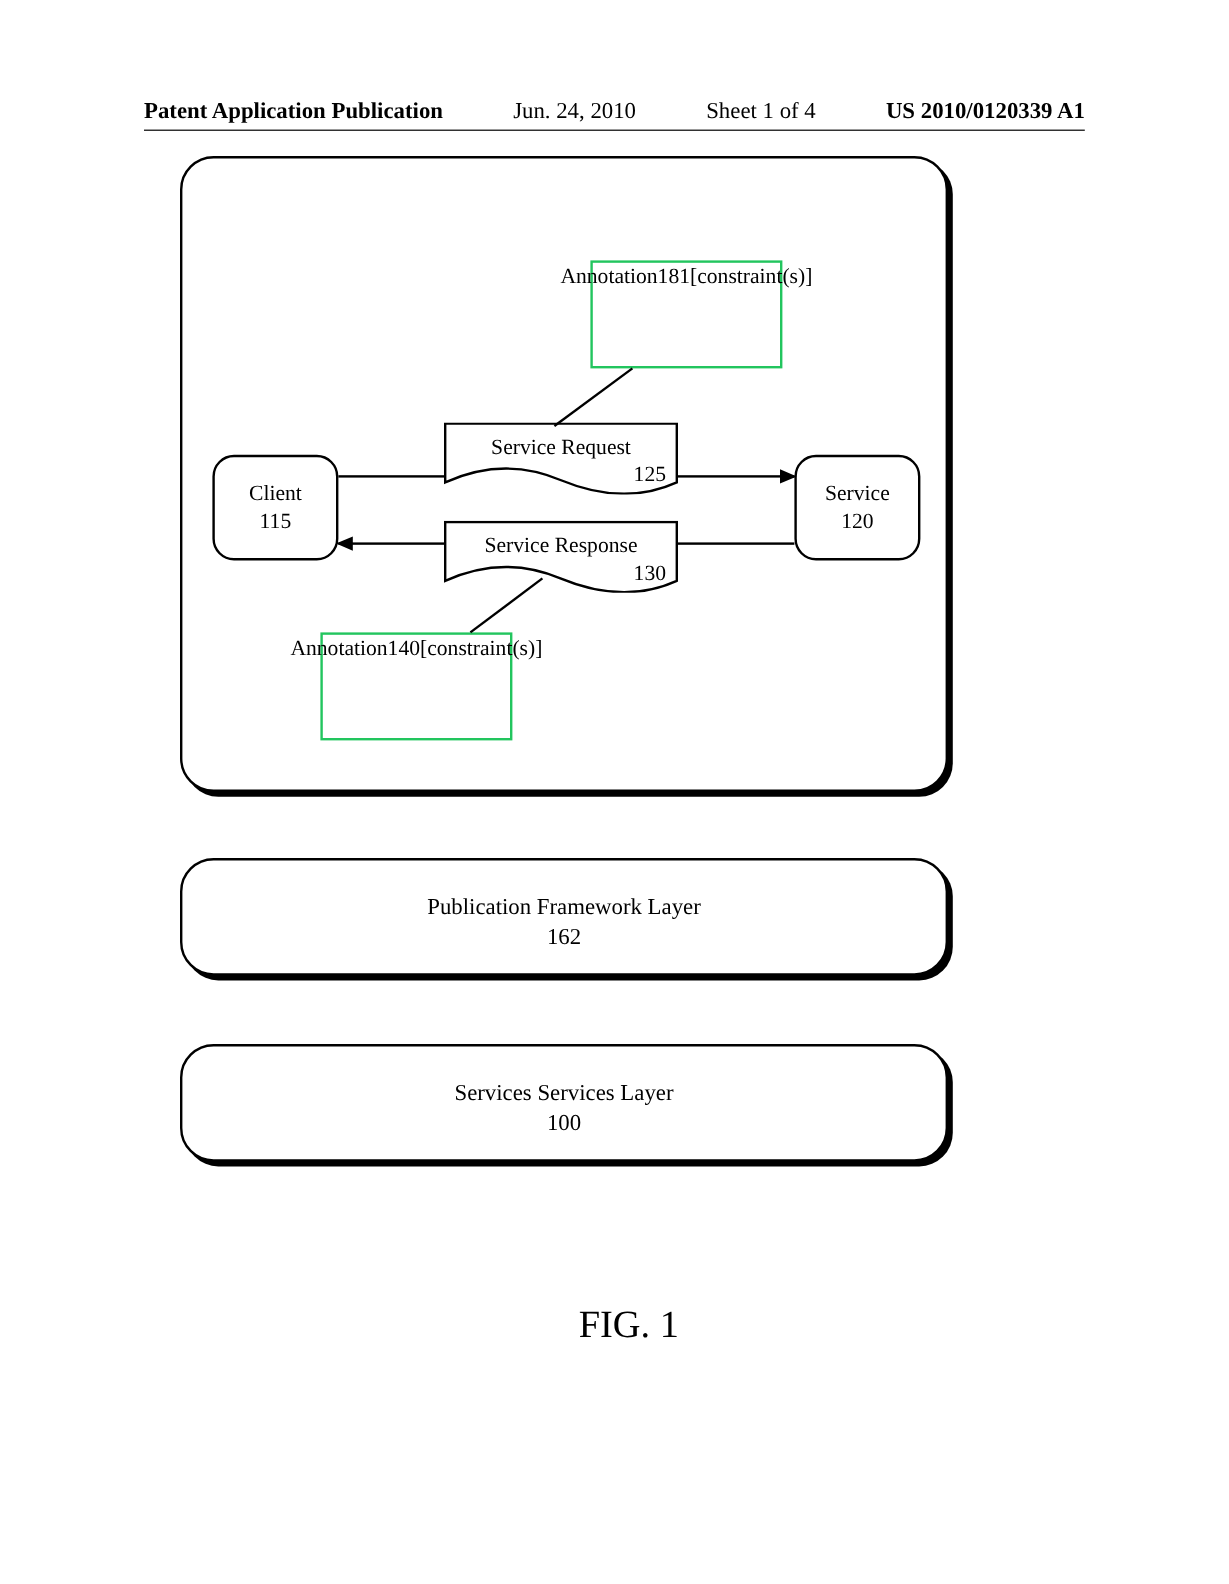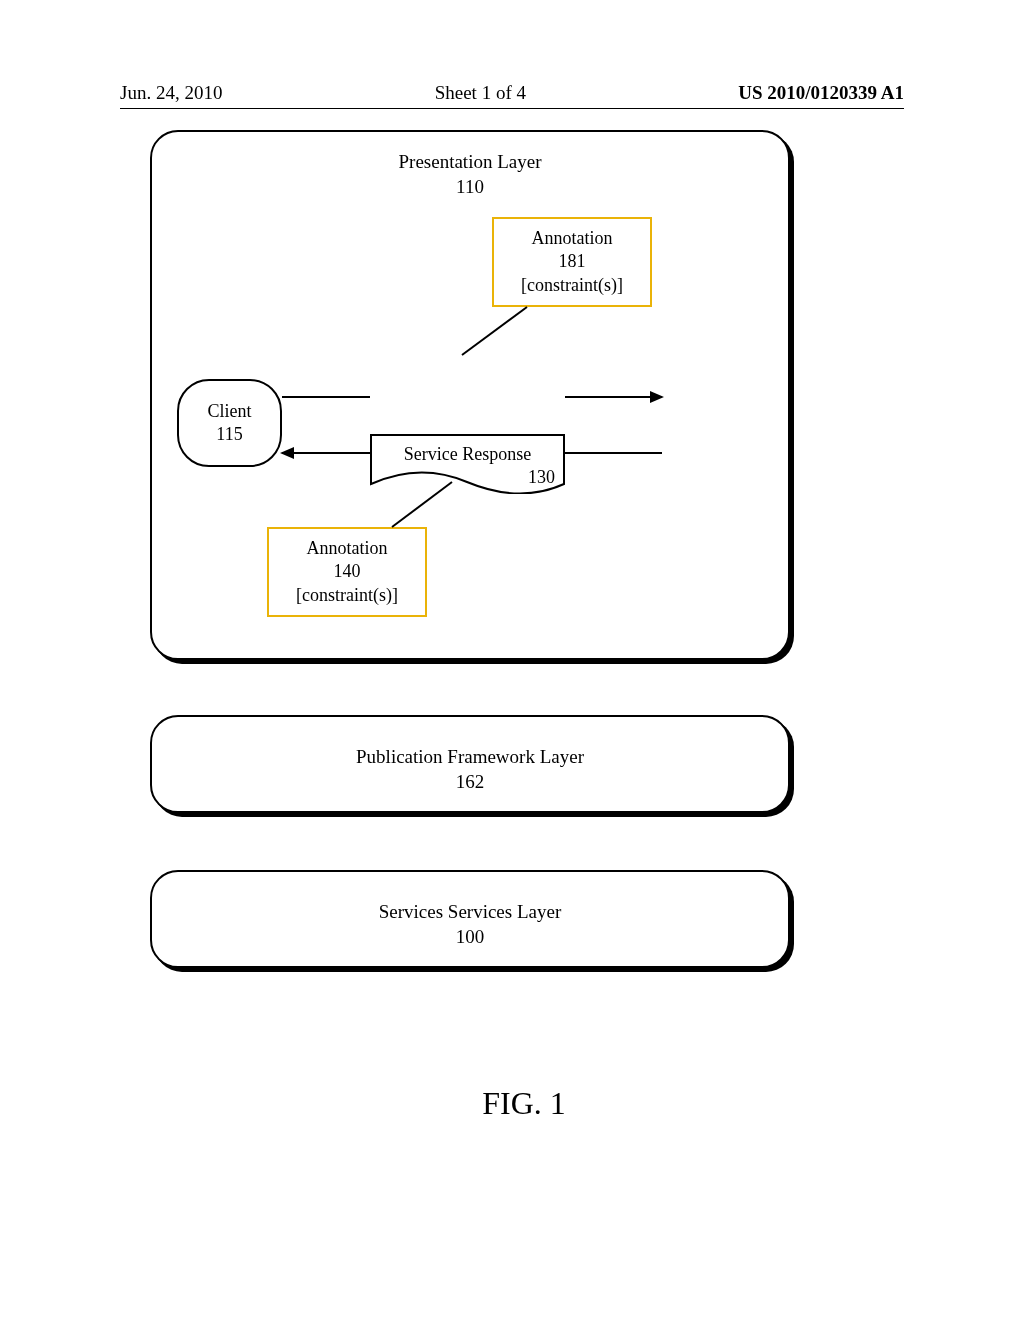--- a/index.html
+++ b/index.html
@@ -70,41 +70,41 @@
     width: 640px;
     height: 98px;
   }
   .services-layer .layer-title { top: 28px; }
 
   .client-box, .service-box {
     position: absolute;
     width: 105px;
     height: 88px;
     border: 2.5px solid #000;
-    border-radius: 32px;
+    border-radius: 18px;
     background: #fff;
     text-align: center;
     display: flex;
     flex-direction: column;
     justify-content: center;
     font-size: 18px;
     line-height: 1.3;
   }
   .client-box { top: 247px; left: 25px; }
   .service-box { top: 247px; left: 510px; }
 
   .rect-box {
     position: absolute;
-    border: 2px solid #eab308;
+    border: 2px solid #22c55e;
     background: #fff;
     text-align: center;
     font-size: 18px;
     line-height: 1.3;
     display: flex;
-    flex-direction: column;
+    flex-direction: row;
     justify-content: center;
   }
   .annotation-135 { top: 85px; left: 340px; width: 160px; height: 90px; }
   .annotation-140 { top: 395px; left: 115px; width: 160px; height: 90px; }
 
   .doc-box {
     position: absolute;
     width: 195px;
     height: 60px;
     background: #fff;
@@ -171,52 +171,60 @@
     left: 12px;
     width: 100%;
     text-align: center;
     font-size: 32px;
   }
 </style>
 </head>
 <body>
 
 <div class="header">
+  <span class="pub">Patent Application Publication</span>
   <span>Jun. 24, 2010</span>
   <span>Sheet 1 of 4</span>
   <span class="pub">US 2010/0120339 A1</span>
 </div>
 <div class="header-line"></div>
 
 <div class="diagram">
 
   <div class="layer-box presentation-layer">
-    <div class="layer-title">
-      <span>Presentation Layer</span><br>
-      <span>110</span>
-    </div>
 
     <div class="rect-box annotation-135">
       <span>Annotation</span>
       <span>181</span>
       <span>[constraint(s)]</span>
     </div>
 
     <div class="rect-box annotation-140">
       <span>Annotation</span>
       <span>140</span>
       <span>[constraint(s)]</span>
     </div>
 
     <div class="client-box">
       <span>Client</span>
       <span>115</span>
     </div>
 
-
+    <div class="service-box">
+      <span>Service</span>
+      <span>120</span>
+    </div>
+
+    <div class="doc-box service-request">
+      <svg viewBox="0 0 195 60">
+        <path d="M 1 1 L 194 1 L 194 50 Q 150 70 97 48 Q 50 28 1 50 Z" fill="#fff" stroke="#000" stroke-width="2"></path>
+      </svg>
+      <div class="doc-label">Service Request</div>
+      <div class="doc-num">125</div>
+    </div>
 
     <div class="doc-box service-response">
       <svg viewBox="0 0 195 60">
         <path d="M 1 1 L 194 1 L 194 50 Q 150 70 97 48 Q 50 28 1 50 Z" fill="#fff" stroke="#000" stroke-width="2"></path>
       </svg>
       <div class="doc-label">Service Response</div>
       <div class="doc-num">130</div>
     </div>
 
     <div class="arrow-line req-arrow-l"></div>

